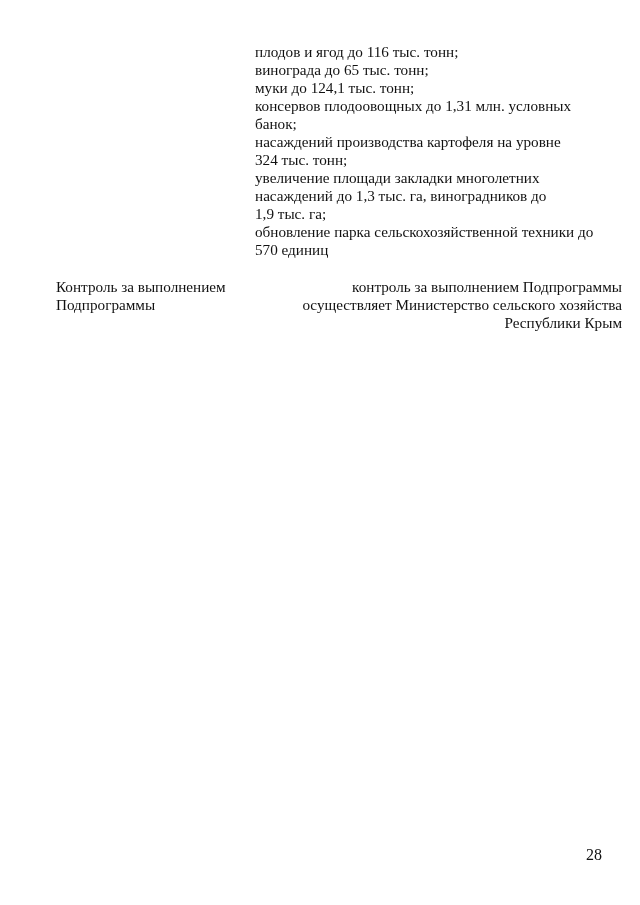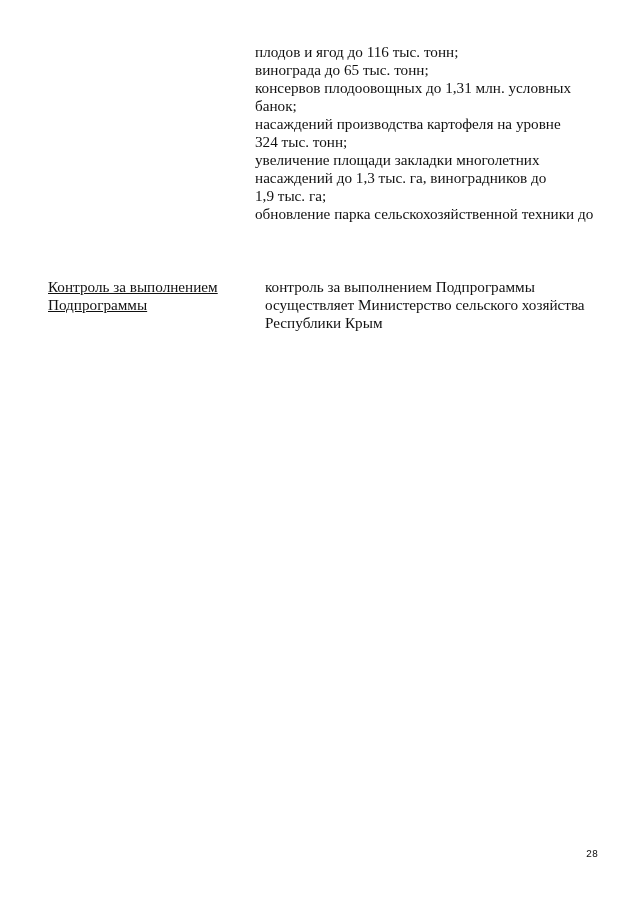--- a/index.html
+++ b/index.html
@@ -30,55 +30,56 @@
       top: 43px;
       width: 370px;
     }
     .line {
       display: block;
       white-space: nowrap;
       height: 18px;
     }
     .row-label {
       position: absolute;
-      left: 48px;
+      left: 56px;
       top: 278px;
       width: 190px;
-      text-decoration: underline;
     }
     .row-value {
       position: absolute;
-      left: 265px;
+      left: 252px;
       top: 278px;
       width: 370px;
+      text-align: right;
     }
     .page-number {
       position: absolute;
       left: 586px;
       top: 846px;
-      font-size: 10px;
-      font-family: Liberation Mono, monospace;
+      font-size: 16px;
     }
   </style>
 </head>
 <body>
 
 <div class="page">
 
   <div class="right-col">
     <span class="line">плодов и ягод до 116 тыс. тонн;</span>
     <span class="line">винограда до 65 тыс. тонн;</span>
+    <span class="line">муки до 124,1 тыс. тонн;</span>
     <span class="line">консервов плодоовощных до 1,31 млн. условных</span>
     <span class="line">банок;</span>
     <span class="line">насаждений производства картофеля на уровне</span>
     <span class="line">324 тыс. тонн;</span>
     <span class="line">увеличение площади закладки многолетних</span>
     <span class="line">насаждений до 1,3 тыс. га, виноградников до</span>
     <span class="line">1,9 тыс. га;</span>
     <span class="line">обновление парка сельскохозяйственной техники до</span>
+    <span class="line">570 единиц</span>
   </div>
 
   <div class="row-label">
     <span class="line">Контроль за выполнением</span>
     <span class="line">Подпрограммы</span>
   </div>
 
   <div class="row-value">
     <span class="line">контроль за выполнением Подпрограммы</span>
     <span class="line">осуществляет Министерство сельского хозяйства</span>

